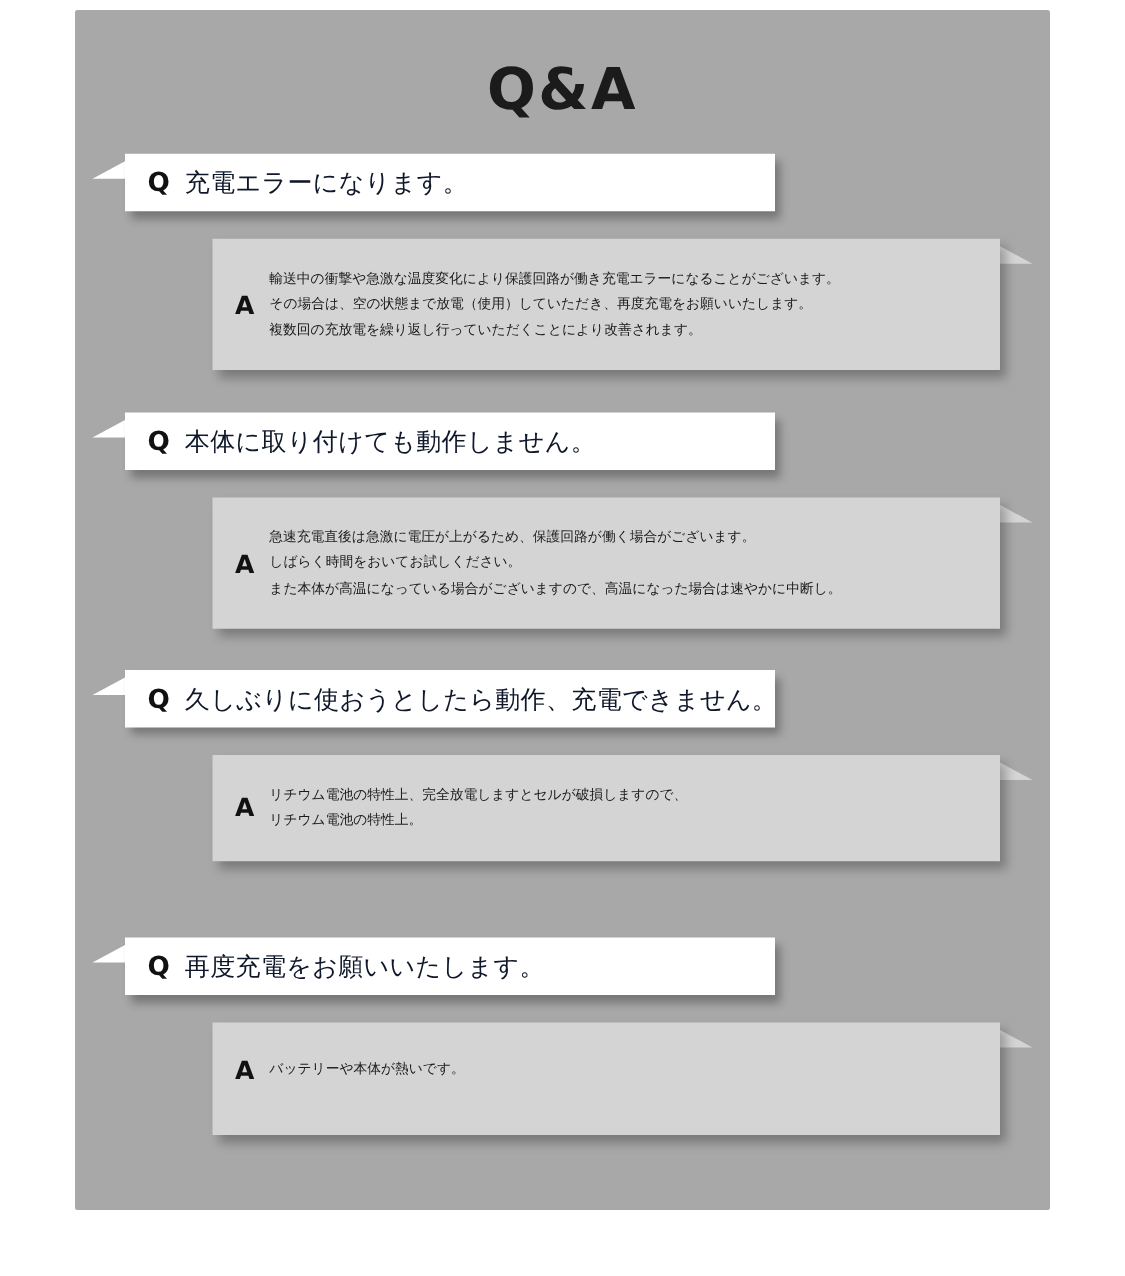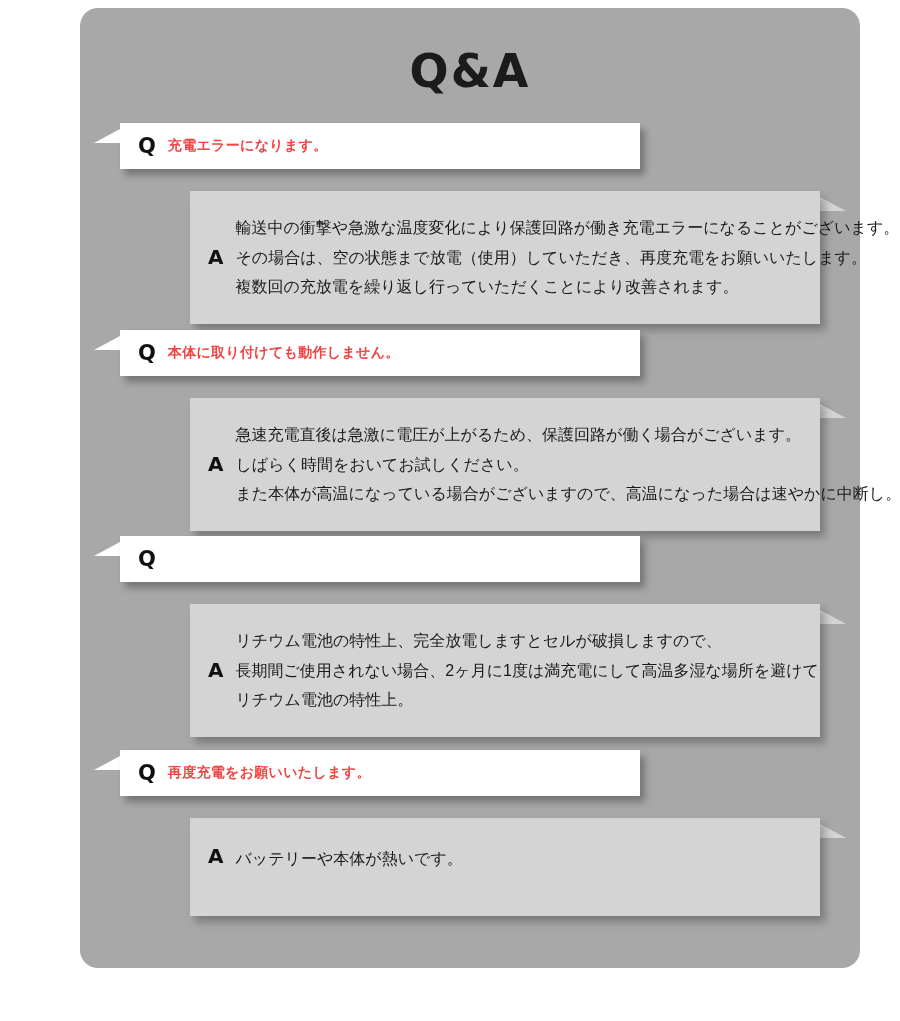--- a/index.html
+++ b/index.html
@@ -22,22 +22,21 @@
   }
 
   
   .panel {
     position: absolute;
     left: 60px;
     top: 8px;
     width: 780px;
     height: 960px;
     background: #a8a8a8;
-    border-radius: 18px;
-    margin-left: 20px;
+    border-radius: 2px;
   }
 
   .qa-title {
     position: absolute;
     left: 0;
     top: 36px;
     width: 780px;
     text-align: center;
     font-size: 46px;
     font-weight: bold;
@@ -81,23 +80,23 @@
   }
   .q-mark {
     font-size: 21px;
     font-weight: bold;
     color: #111;
     margin-right: 12px;
     font-family: "DejaVu Sans", sans-serif;
     line-height: 1;
   }
   .q-text {
-    font-size: 14px;
-    font-weight: bold;
-    color: #ef4444;
+    font-size: 20px;
+    font-weight: normal;
+    color: #0f172a;
     letter-spacing: 0.3px;
     white-space: nowrap;
   }
 
   
   .a-wrap {
     position: relative;
     margin-left: 110px;
     width: 630px;
   }
@@ -124,21 +123,21 @@
   .a-mark {
     font-size: 20px;
     font-weight: bold;
     color: #111;
     margin-right: 12px;
     font-family: "DejaVu Sans", sans-serif;
     flex: 0 0 auto;
     line-height: 1;
   }
   .a-lines {
-    font-size: 16px;
+    font-size: 11px;
     color: #1a1a1a;
     line-height: 1.85;
   }
   .a-lines div {
     white-space: nowrap;
   }
 </style>
 </head>
 <body>
 
@@ -187,29 +186,29 @@
           </div>
         </div>
       </div>
     </div>
 
     <div class="block" style="top:528px;">
       <div class="q-wrap">
         <div class="q-tail"></div>
         <div class="q-bubble">
           <span class="q-mark">Q</span>
+          <span class="q-text">久しぶりに使おうとしたら動作、充電できません。</span>
         </div>
       </div>
       <div class="a-wrap" style="margin-top:22px;">
         <div class="a-tail"></div>
         <div class="a-bubble">
           <span class="a-mark">A</span>
           <div class="a-lines">
             <div>リチウム電池の特性上、完全放電しますとセルが破損しますので、</div>
-            <div>長期間ご使用されない場合、2ヶ月に1度は満充電にして高温多湿な場所を避けて</div>
             <div>リチウム電池の特性上。</div>
           </div>
         </div>
       </div>
     </div>
 
     <div class="block" style="top:742px;">
       <div class="q-wrap">
         <div class="q-tail"></div>
         <div class="q-bubble">

